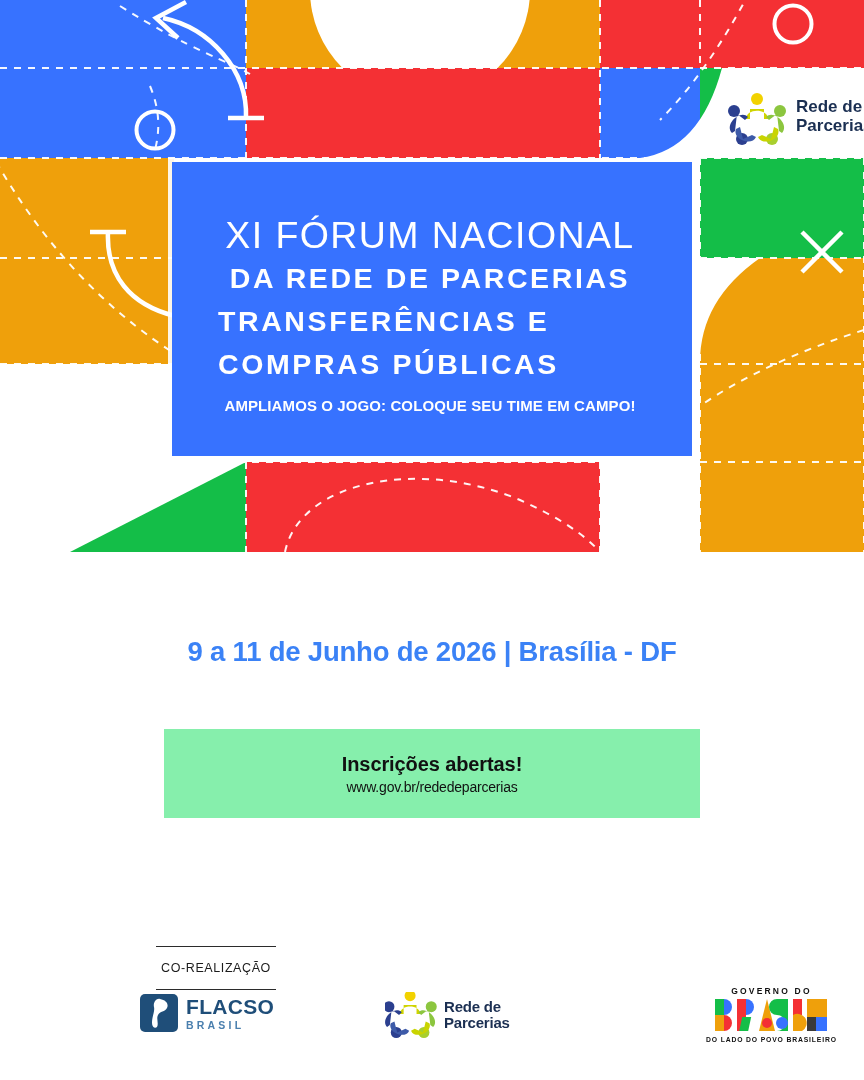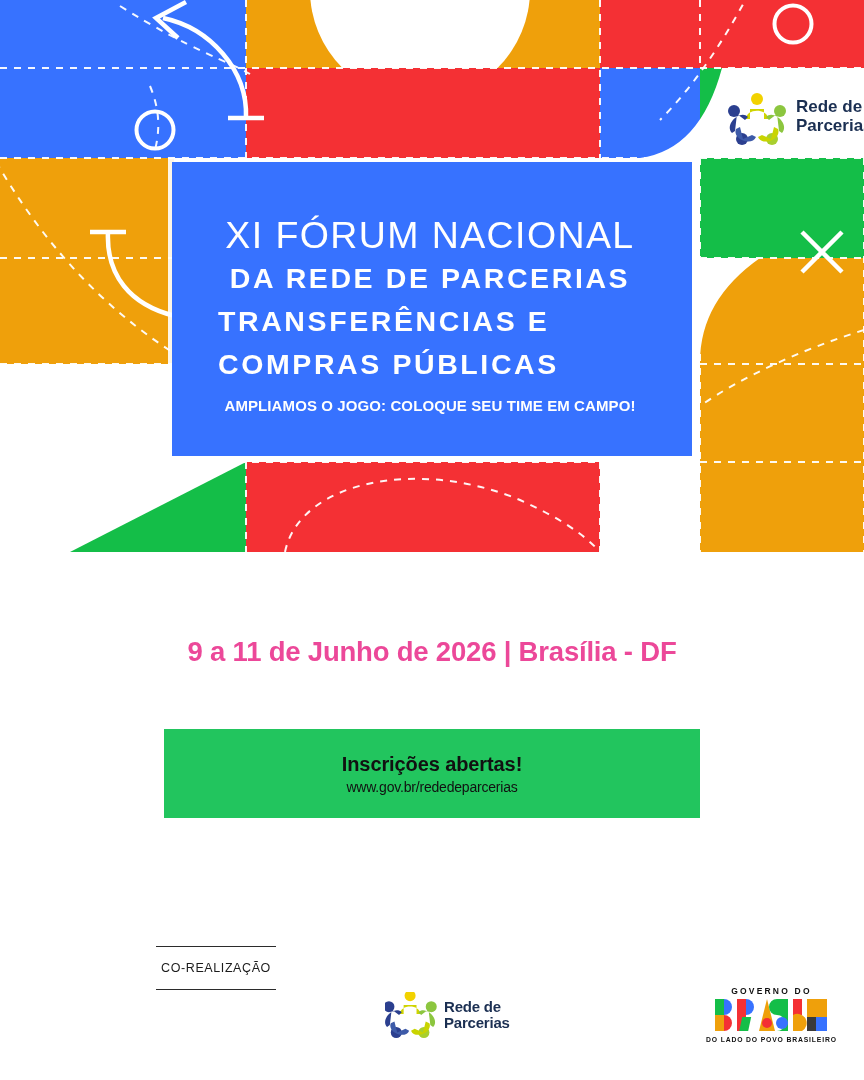--- a/index.html
+++ b/index.html
@@ -9,27 +9,27 @@
     color:#1a1a1a;
   }
 
   
   #hero{position:absolute;left:0;top:0;width:864px;height:580px;overflow:hidden;background:#fff;}
   #hero svg{display:block;}
 
   
   #date-line{
     position:absolute;left:0;top:636px;width:864px;text-align:center;
-    font-size:27.5px;font-weight:bold;letter-spacing:-0.2px;color:#ec4899;
+    font-size:27.5px;font-weight:bold;letter-spacing:-0.2px;color:#3b82f6;
   }
 
   
   #cta-box{
     position:absolute;left:164px;top:729px;width:536px;height:89px;
-    background:#22c55e;display:flex;flex-direction:column;
+    background:#86efac;display:flex;flex-direction:column;
     align-items:center;justify-content:center;gap:3px;
   }
   #cta-title{font-size:20px;font-weight:bold;color:#111;letter-spacing:-0.1px;}
   #cta-url{font-size:14px;font-weight:400;color:#111;letter-spacing:-0.2px;}
 
   
   #footer{position:absolute;left:0;top:930px;width:864px;height:150px;}
   .cap-row{position:absolute;top:16px;display:flex;align-items:center;gap:14px;}
   .cap-row .rule{height:1px;background:#2b2b2b;}
   .cap-txt{font-size:12.5px;letter-spacing:0.6px;color:#1c1c1c;white-space:nowrap;}
@@ -188,20 +188,31 @@
 
 <div id="footer">
 
   <div class="cap-row" id="caps-left">
     <div class="rule" style="width:120px"></div>
     <div class="cap-txt">CO-REALIZAÇÃO</div>
     <div class="rule" style="width:120px"></div>
   </div>
 
 
+  <div class="logo-slot" id="flacso">
+    <div class="mark">
+      <svg width="38" height="38" viewBox="0 0 38 38">
+        <path d="M20,5 C26,6 29,10 27,14 C25,18 20,17 18,21 C16,25 19,29 17,33 C15,35 12,33 12,29 C12,22 15,18 14,13 C13,9 16,4 20,5 Z" fill="#FFFFFF"></path>
+      </svg>
+    </div>
+    <div class="words">
+      <div class="w1">FLACSO</div>
+      <div class="w2">BRASIL</div>
+    </div>
+  </div>
 
   <div class="logo-slot" id="rede-foot">
     <svg width="52" height="46" viewBox="0 0 56 50">
       <circle cx="27" cy="4" r="6" fill="#f2d200"></circle>
       <path d="M16,24 C16,13 38,13 38,24 L34,24 L34,14 L20,14 L20,24 Z" fill="#cfd400"></path>
       <circle cx="4" cy="16" r="6" fill="#2b3f8f"></circle>
       <path d="M2,38 C-6,30 10,14 18,22 L15,25 L7,19 L5,36 Z" fill="#2b3f8f"></path>
       <circle cx="50" cy="16" r="6" fill="#8cc63f"></circle>
       <path d="M52,38 C60,30 44,14 36,22 L39,25 L47,19 L49,36 Z" fill="#8cc63f"></path>
       <circle cx="12" cy="44" r="6" fill="#2b3f8f"></circle>

